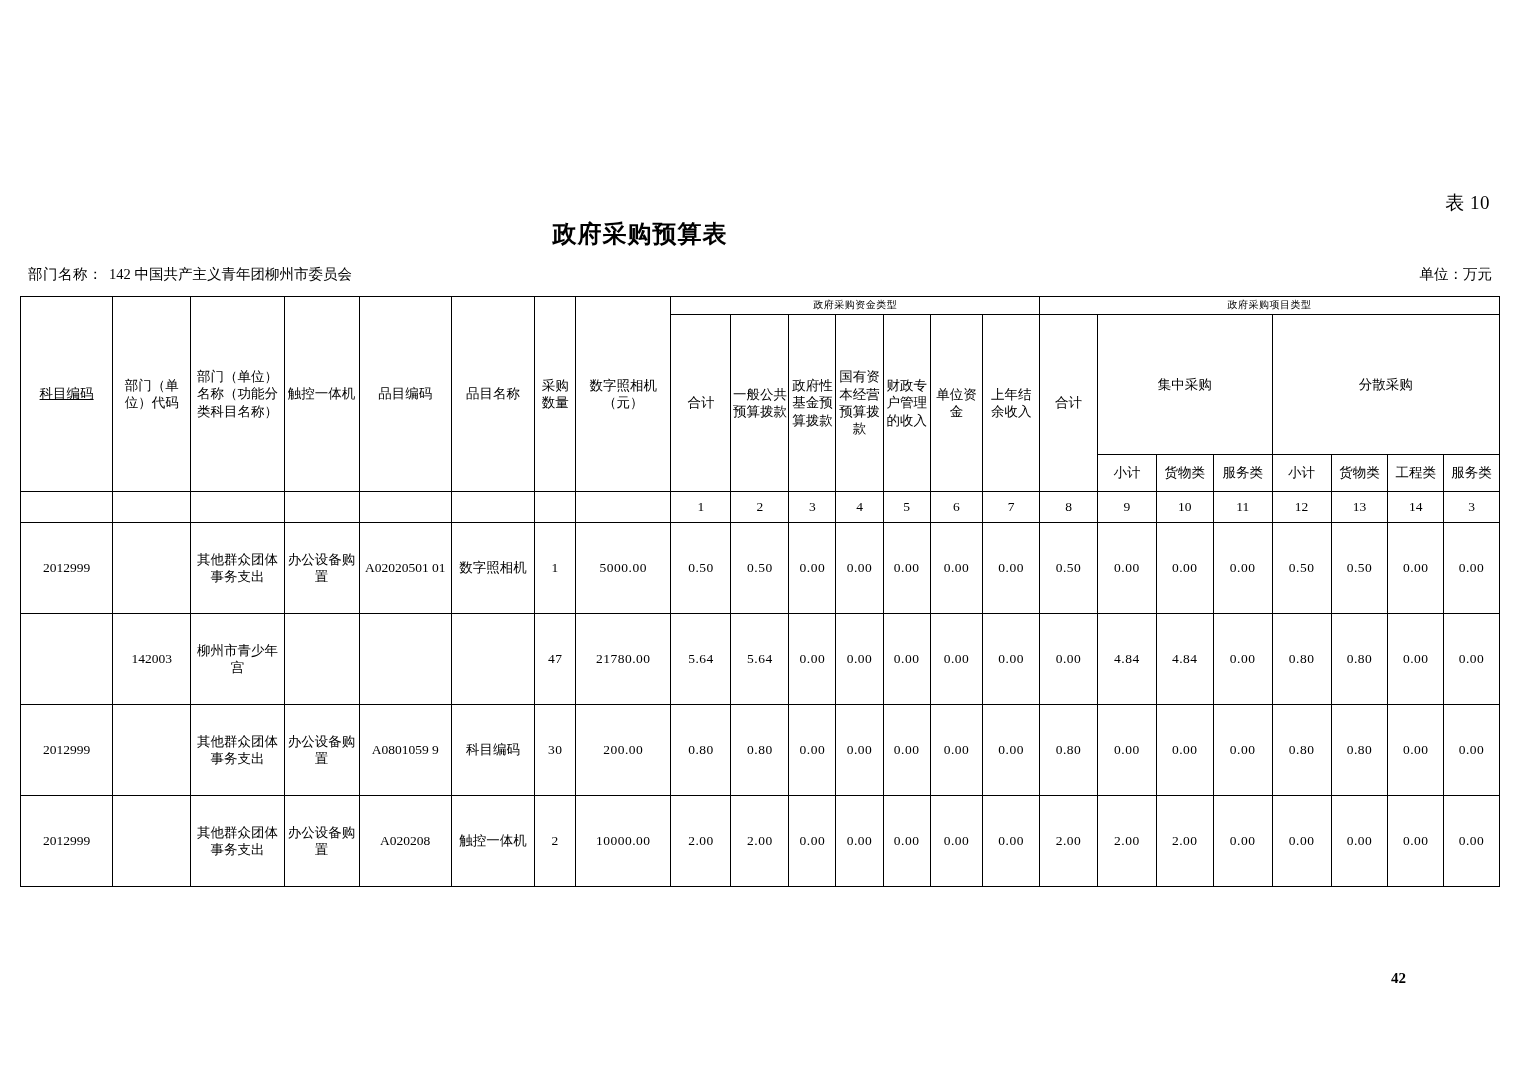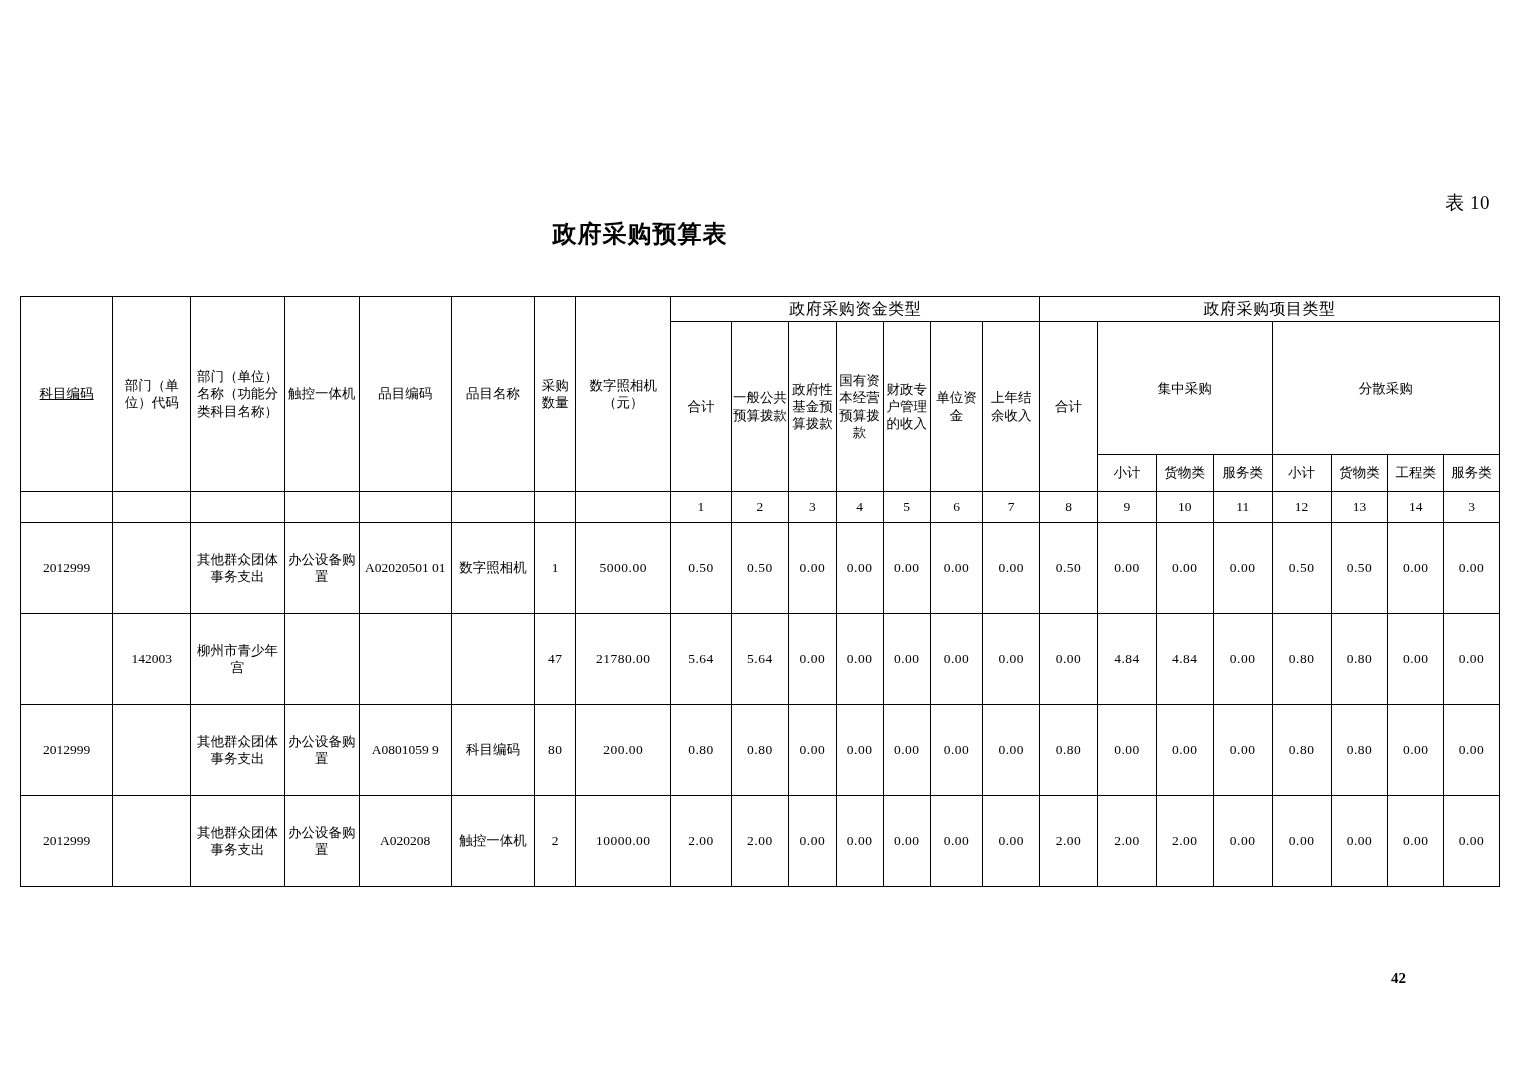--- a/index.html
+++ b/index.html
@@ -69,21 +69,21 @@
     border: 1px solid #000000;
     font-weight: normal;
     font-size: 13.5px;
     text-align: center;
     vertical-align: middle;
     padding: 2px 1px;
     line-height: 1.28;
     word-break: break-all;
   }
   table.budget th.group {
-    font-size: 16px;
+    font-size: 10px;
     letter-spacing: 0.5px;
   }
   .idx-row td {
     height: 26px;
     font-size: 13.5px;
   }
   .data-row td {
     height: 86px;
     font-size: 13.5px;
   }
@@ -106,20 +106,27 @@
 </style>
 </head>
 <body>
 
 <div class="page">
 
   <div class="table-no">表 10</div>
 
   <div class="doc-title">政府采购预算表</div>
 
+  <div class="meta-row">
+    <div class="meta-left">
+      <span class="label">部门名称：</span><span class="value">142 中国共产主义青年团柳州市委员会</span>
+    </div>
+    <div class="meta-right">单位：万元</div>
+    <div class="clear"></div>
+  </div>
 
   <div class="tbl-wrap">
     <table class="budget">
       <colgroup>
         <col style="width:86px">
         <col style="width:73px">
         <col style="width:87px">
         <col style="width:70px">
         <col style="width:86px">
         <col style="width:78px">
@@ -252,21 +259,21 @@
           <td class="num">0.00</td>
           <td class="num">0.00</td>
         </tr>
         <tr class="data-row">
           <td>2012999</td>
           <td></td>
           <td>其他群众团体事务支出</td>
           <td>办公设备购置</td>
           <td>A0801059 9</td>
           <td>科目编码</td>
-          <td class="num">80</td>
+          <td class="num">30</td>
           <td class="num">200.00</td>
           <td class="num">0.80</td>
           <td class="num">0.80</td>
           <td class="num">0.00</td>
           <td class="num">0.00</td>
           <td class="num">0.00</td>
           <td class="num">0.00</td>
           <td class="num">0.00</td>
           <td class="num">0.80</td>
           <td class="num">0.00</td>

